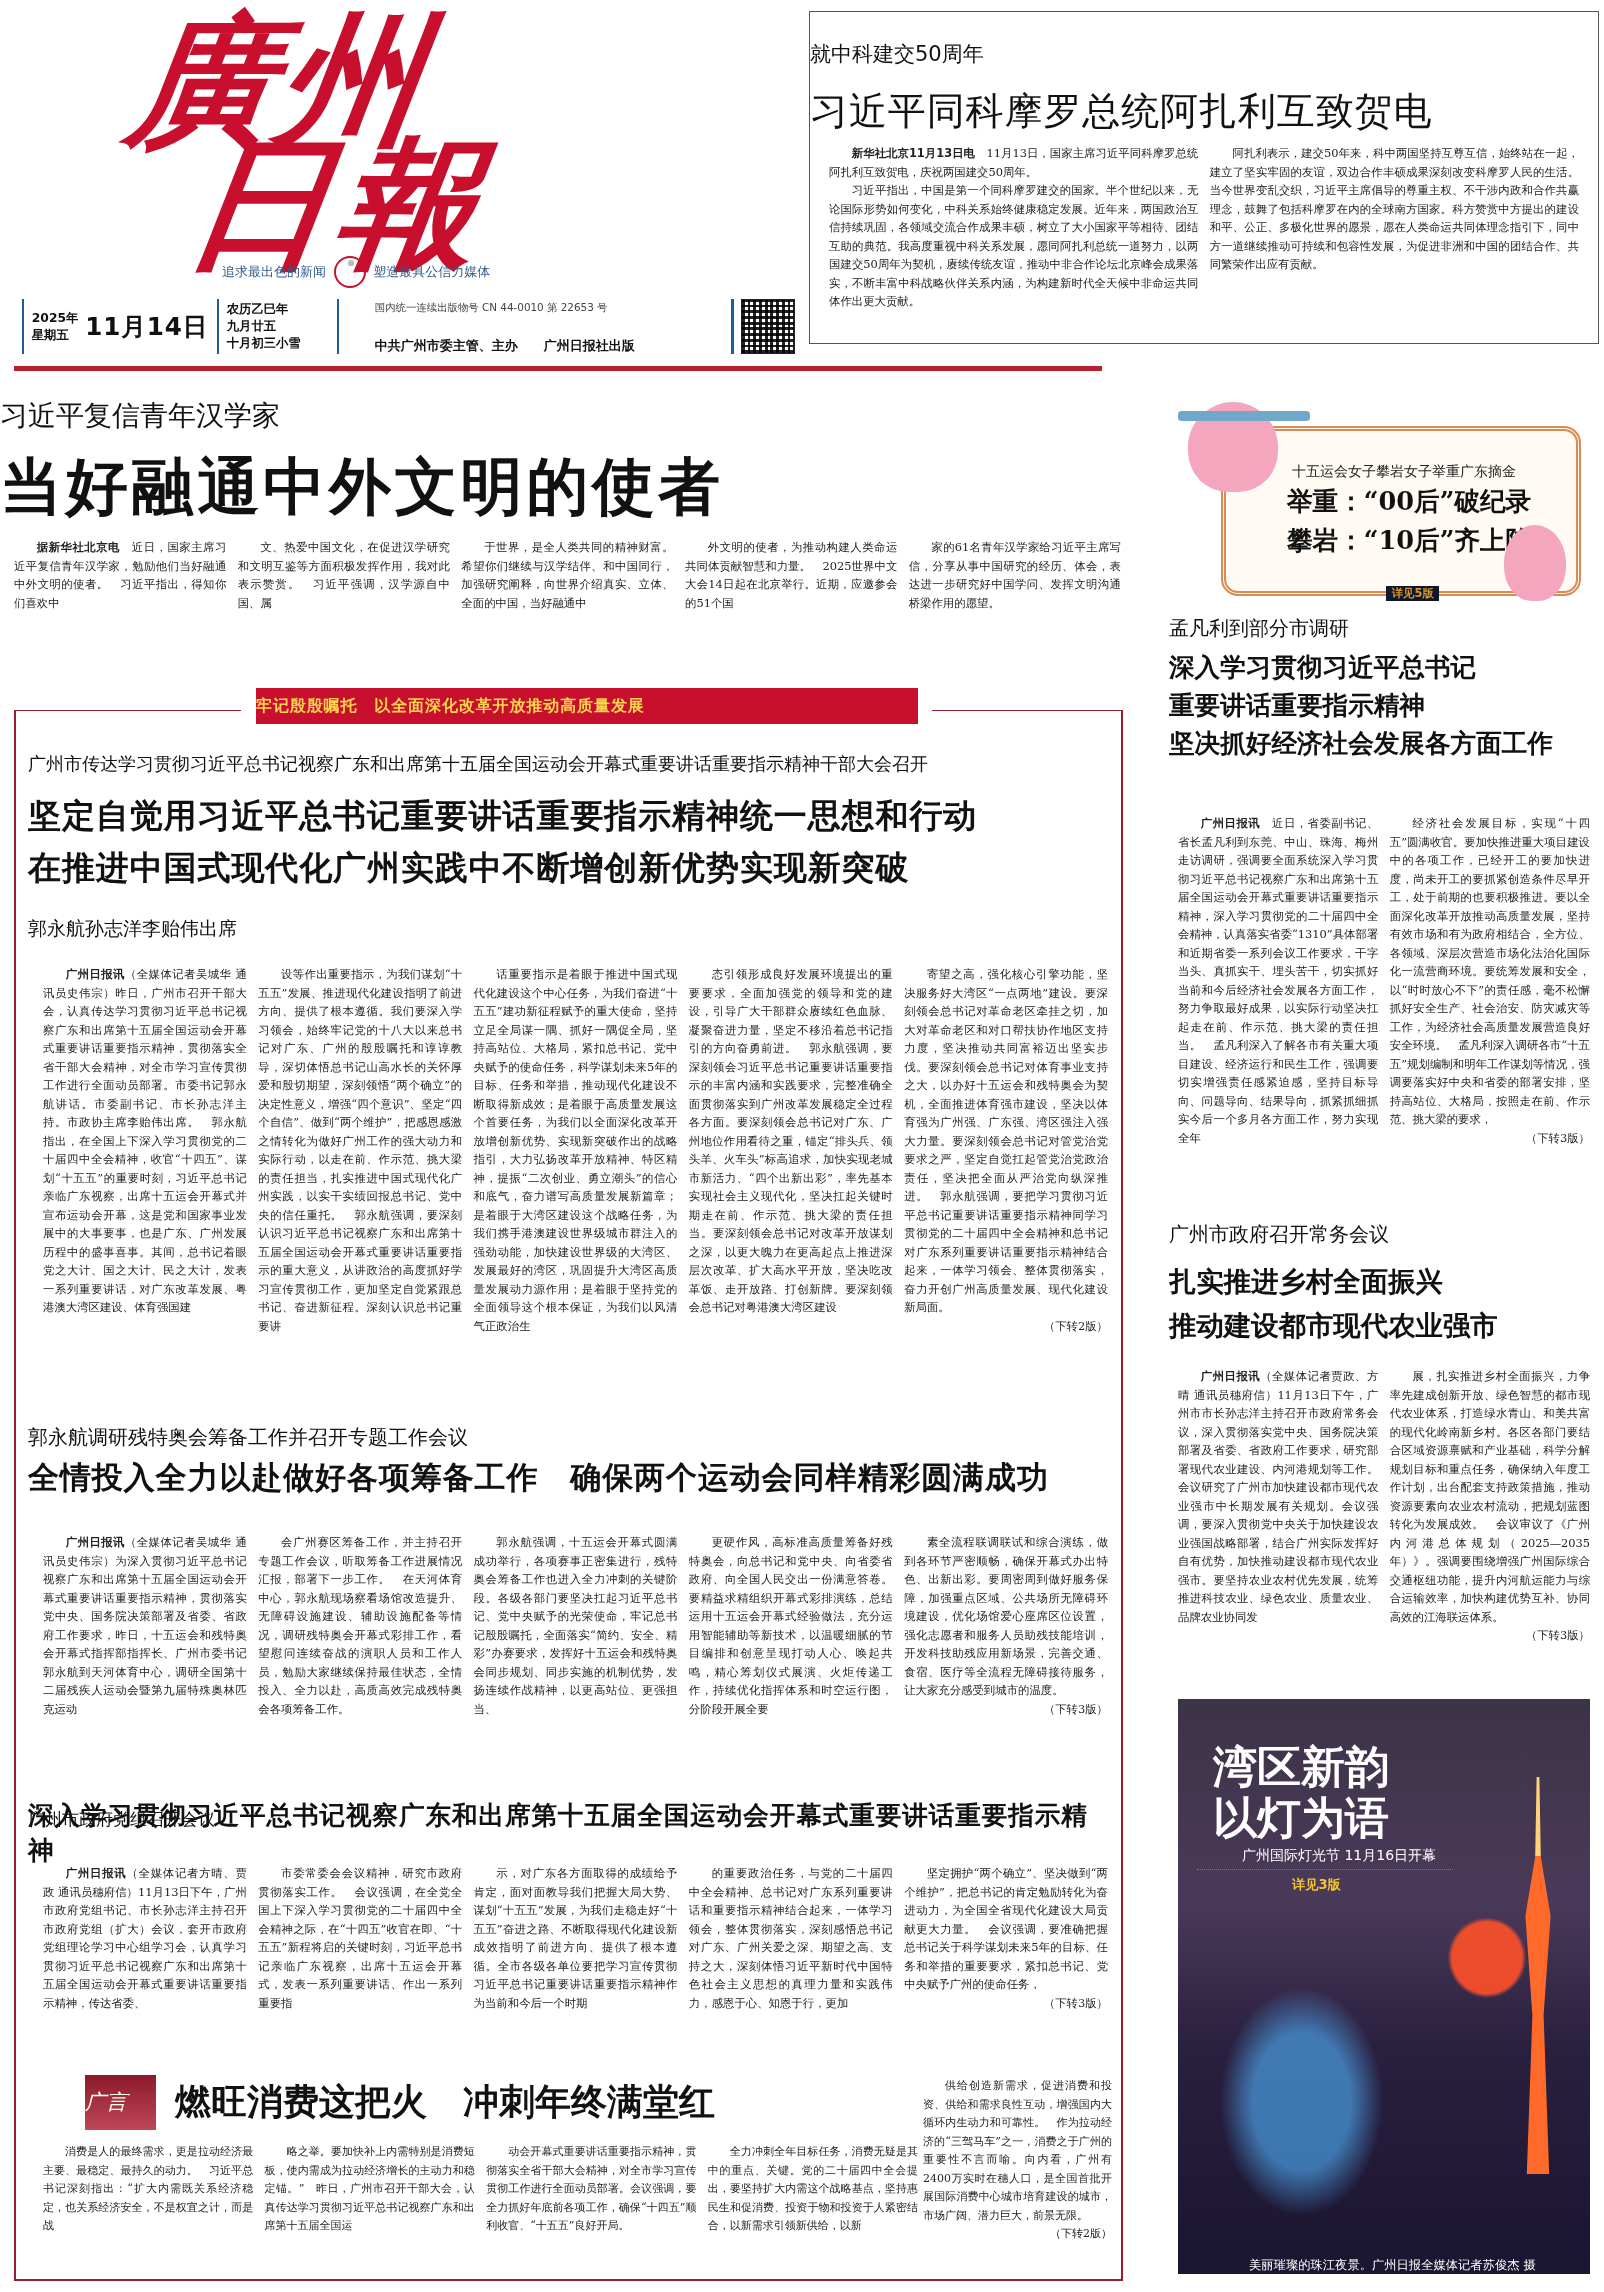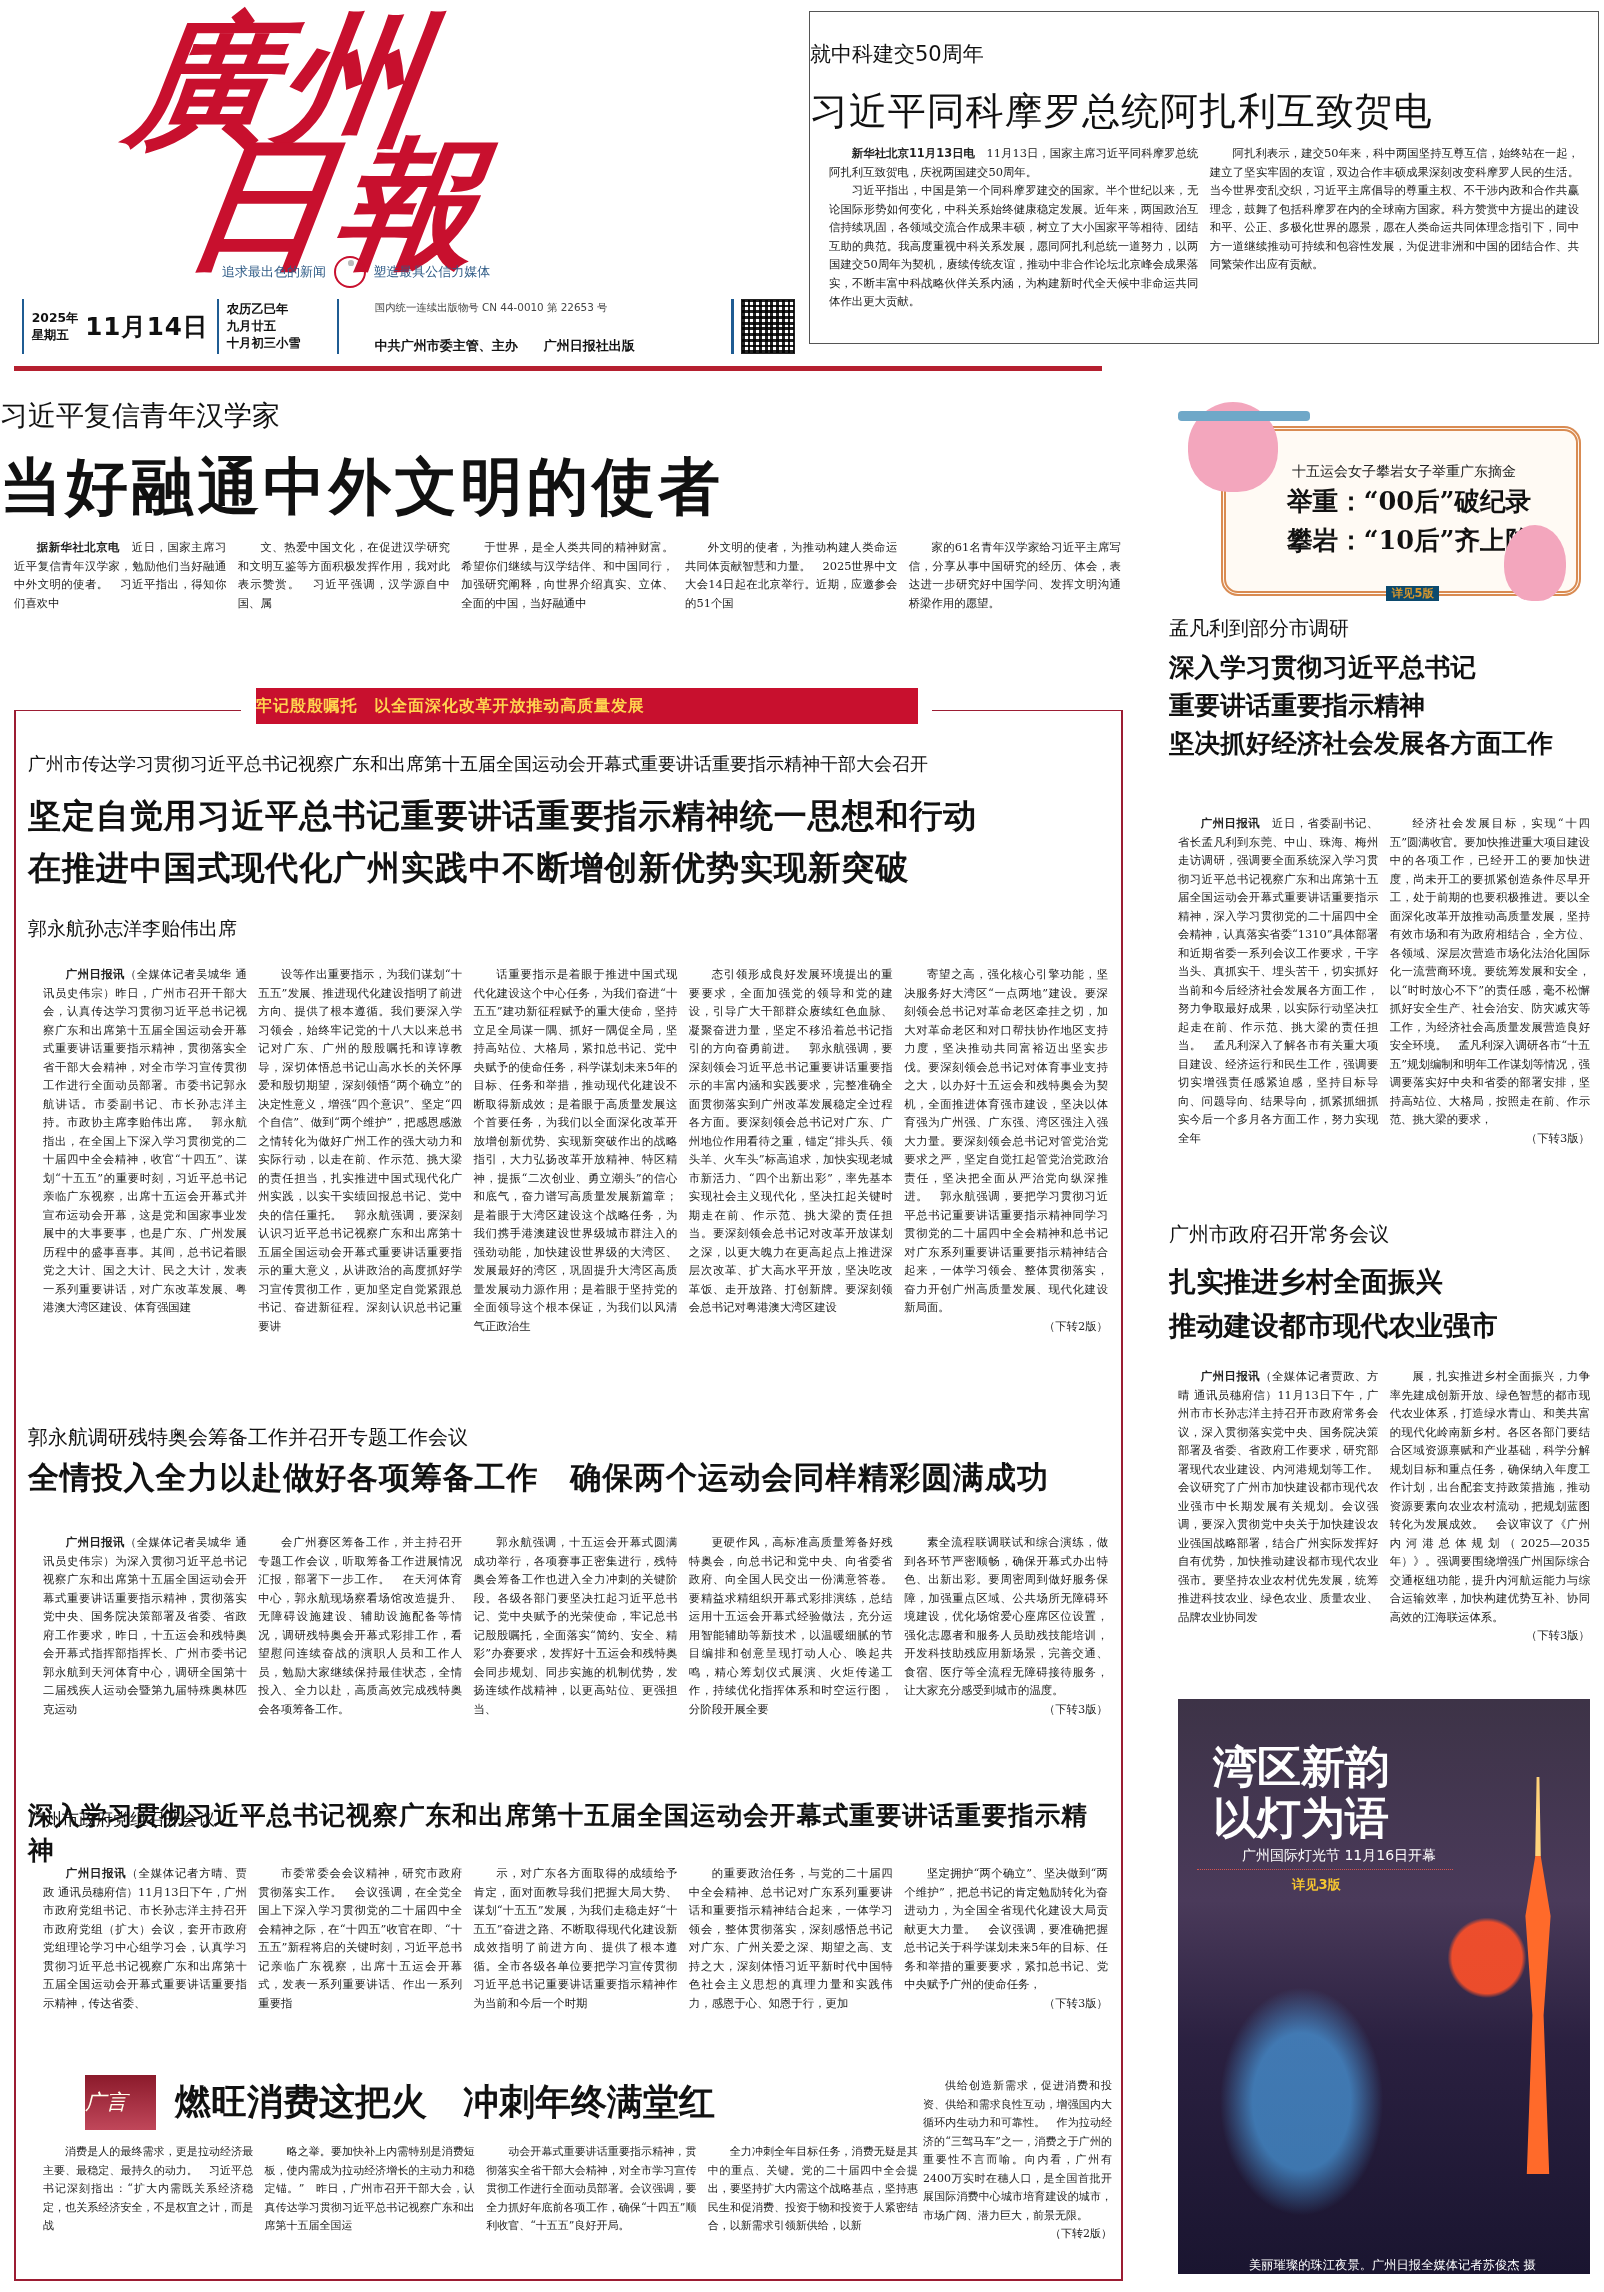--- a/index.html
+++ b/index.html
@@ -42,21 +42,21 @@
   
   #lead-kicker { left: 0; top: 397px; width: 1136px; font-size: 28px; }
   #lead-headline { left: 0; top: 445px; width: 1136px; font-size: 62px; font-weight: bold; letter-spacing: 3.8px; }
 
   
   #sports-promo { left: 1178px; top: 383px; width: 397px; height: 213px; }
   #sports-promo .frame { left: 43px; top: 43px; width: 360px; height: 170px; border: 5.7px double #d98b52; border-radius: 17px; background: #fffaf4; }
   #sports-promo .sub { left: 114px; top: 80px; font-size: 14px; color: #222; font-family: "DejaVu Sans", sans-serif; }
   #sports-promo .h1, #sports-promo .h2 { left: 109px; font-size: 25.6px; font-weight: bold; white-space: nowrap; }
   #sports-promo .h1 { top: 101px; } #sports-promo .h2 { top: 140px; }
-  #sports-promo .see { left: 208px; top: 203px; font-size: 11.4px; color: #d7962b; font-weight: bold; font-family:"DejaVu Sans",sans-serif; background:#0c4a6e; padding:0 5.7px; }
+  #sports-promo .see { left: 208px; top: 203px; font-size: 11.4px; color: #d7962b; font-weight: bold; font-family:"DejaVu Sans",sans-serif; background:#0f172a; padding:0 5.7px; }
   .mascot { border-radius: 50% 50% 45% 45%; background: #f3a6bd; }
 
   
   #banner { left: 256px; top: 688px; width: 662px; height: 36px; background: #c8102e; color: #ffd54f; font-size: 16px; font-weight: bold; line-height: 36px; font-family: "DejaVu Sans", sans-serif; letter-spacing: 0.9px; }
   #big-frame { left: 14px; top: 710px; width: 1109px; height: 1571px; border: 2.8px solid #9c1d33; border-top-width: 1.9px; }
   #frame-gap { left: 241px; top: 705px; width: 691px; height: 9.5px; background:#fff; }
 
   .sec-kicker { font-size: 20px; font-family: "DejaVu Sans", sans-serif; left: 28px; width: 1079px; }
   .sec-headline { font-weight: bold; left: 28px; width: 1079px; letter-spacing: 0.9px; }
 

